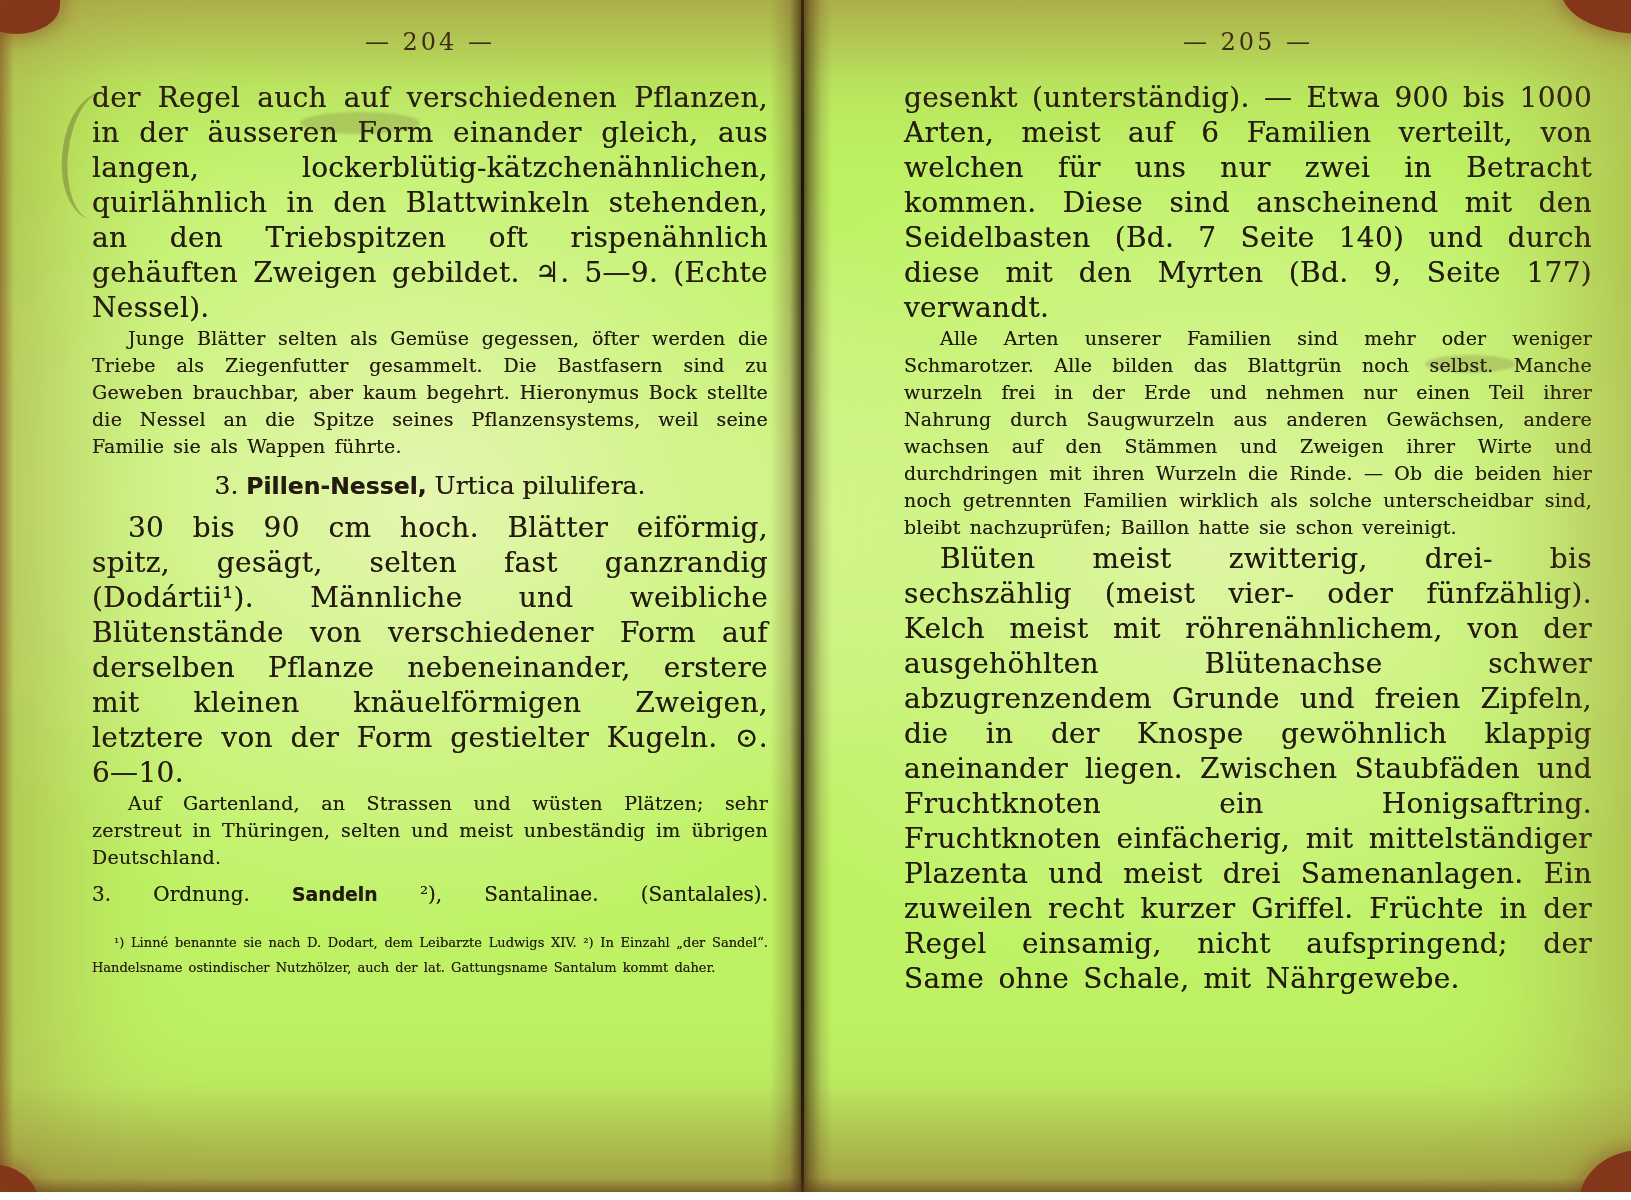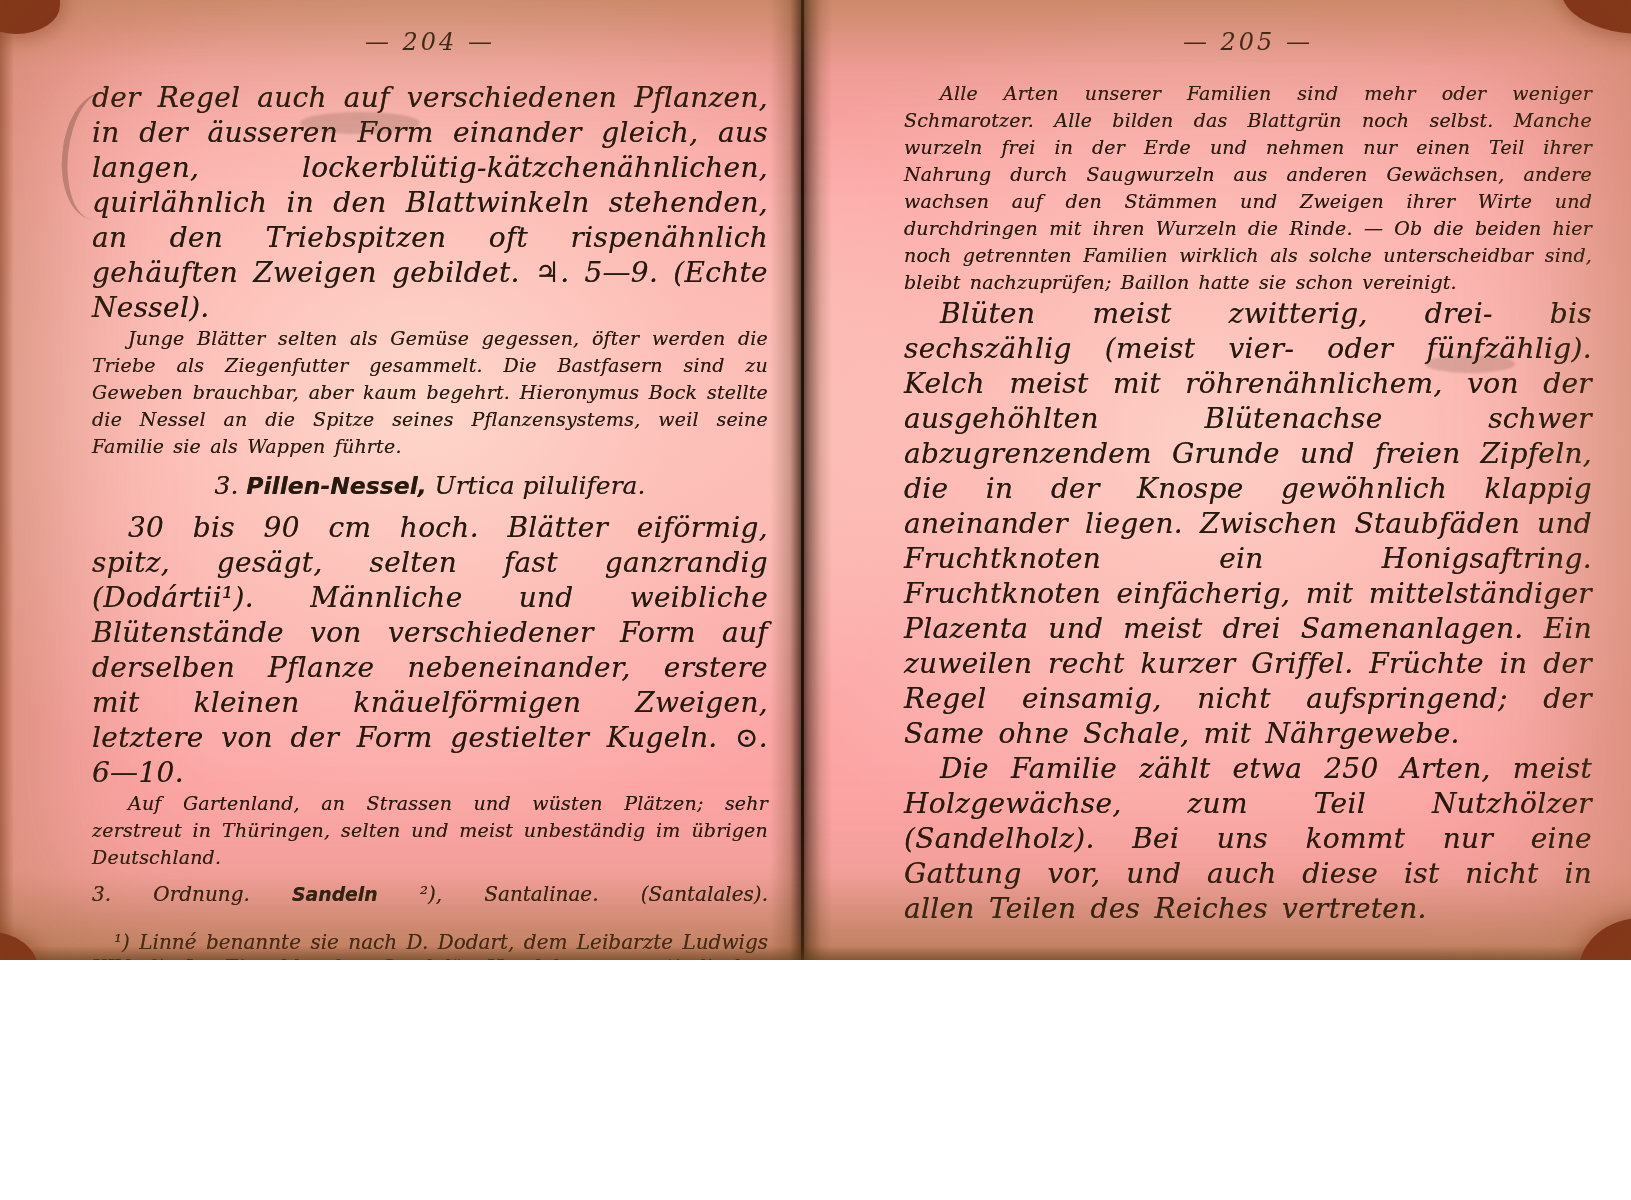--- a/index.html
+++ b/index.html
@@ -1,21 +1,21 @@
 <!DOCTYPE html>
 <html><head>
 <meta charset="utf-8">
 <style>
   * { margin:0; padding:0; box-sizing:border-box; }
   html,body { width:1631px; height:1200px; overflow:hidden; }
   body { font-family:"DejaVu Serif","Liberation Serif",serif; }
 
   .spread {
-    position:relative; width:1631px; height:960px;
-    background:#fca5a5; overflow:hidden;font-style:italic;
+    position:relative; width:1631px; height:1192px;
+    background:#bef264; overflow:hidden;
   }
   .paper-shade {
     position:absolute; inset:0; pointer-events:none;
     background:
       radial-gradient(ellipse 760px 620px at 26% 42%, rgba(255,249,228,0.60), rgba(255,249,228,0) 72%),
       radial-gradient(ellipse 760px 620px at 74% 46%, rgba(255,249,228,0.50), rgba(255,249,228,0) 72%),
       linear-gradient(180deg, rgba(172,128,66,0.30), rgba(172,128,66,0) 7%, rgba(172,128,66,0) 91%, rgba(140,100,45,0.42));
   }
   .vignette {
     position:absolute; inset:0; pointer-events:none;
@@ -88,21 +88,21 @@
   .heading-order {
     font-size:20px; line-height:39px; margin:4px 0 2px 0;
     text-align:justify; text-align-last:justify;
     text-shadow:0 0 0.4px rgba(30,20,10,0.65);
   }
   .boldface {
     font-family:"DejaVu Sans","Liberation Sans",sans-serif;
     font-weight:bold; font-size:0.94em;
   }
   .footnote {
-    margin-top:16px; font-size:20px; line-height:25px;
+    margin-top:16px; font-size:13px; line-height:25px;
     text-align:justify; text-indent:22px; word-spacing:2px;
     text-shadow:0 0 0.3px rgba(30,20,10,0.6);
   }
 </style>
 </head>
 <body>
 
 <div class="spread">
 
   <div class="paper-shade"></div>
@@ -123,27 +123,27 @@
 
     <div class="heading-order"><span>3. Ordnung. </span><span class="boldface">Sandeln</span><span> ²), Santalinae. (Santalales).</span></div>
 
 
     <p class="footnote">¹) Linné benannte sie nach D. Dodart, dem Leibarzte Ludwigs XIV. ²) In Einzahl „der Sandel“. Handelsname ostindischer Nutzhölzer, auch der lat. Gattungsname Santalum kommt daher.</p>
   </div>
 
   <div class="page page-right">
     <div class="pagenum">—  205  —</div>
 
+    <p class="body-text">gesenkt (unterständig). — Etwa 900 bis 1000 Arten, meist auf 6 Familien verteilt, von welchen für uns nur zwei in Betracht kommen. Diese sind anscheinend mit den Seidelbasten (Bd. 7 Seite 140) und durch diese mit den Myrten (Bd. 9, Seite 177) verwandt.</p>
 
     <p class="small-text indent">Alle Arten unserer Familien sind mehr oder weniger Schmarotzer. Alle bilden das Blattgrün noch selbst. Manche wurzeln frei in der Erde und nehmen nur einen Teil ihrer Nahrung durch Saugwurzeln aus anderen Gewächsen, andere wachsen auf den Stämmen und Zweigen ihrer Wirte und durchdringen mit ihren Wurzeln die Rinde. — Ob die beiden hier noch getrennten Familien wirklich als solche unterscheidbar sind, bleibt nachzuprüfen; Baillon hatte sie schon vereinigt.</p>
 
 
     <p class="body-text indent">Blüten meist zwitterig, drei- bis sechszählig (meist vier- oder fünfzählig). Kelch meist mit röhrenähnlichem, von der ausgehöhlten Blütenachse schwer abzugrenzendem Grunde und freien Zipfeln, die in der Knospe gewöhnlich klappig aneinander liegen. Zwischen Staubfäden und Fruchtknoten ein Honigsaftring. Fruchtknoten einfächerig, mit mittelständiger Plazenta und meist drei Samenanlagen. Ein zuweilen recht kurzer Griffel. Früchte in der Regel einsamig, nicht aufspringend; der Same ohne Schale, mit Nährgewebe.</p>
 
-    <p class="body-text indent">Die Familie zählt etwa 250 Arten, meist Holzgewächse, zum Teil Nutzhölzer (Sandelholz). Bei uns kommt nur eine Gattung vor, und auch diese ist nicht in allen Teilen des Reiches vertreten.</p>
   </div>
 
   <div class="gutter"></div>
   <div class="gutter-line"></div>
   <div class="ink-curve"></div>
   <div class="smudge smudge-a"></div>
   <div class="smudge smudge-b"></div>
   <div class="edge-left"></div>
   <div class="edge-bottom"></div>
   <div class="stain stain-tl"></div>

